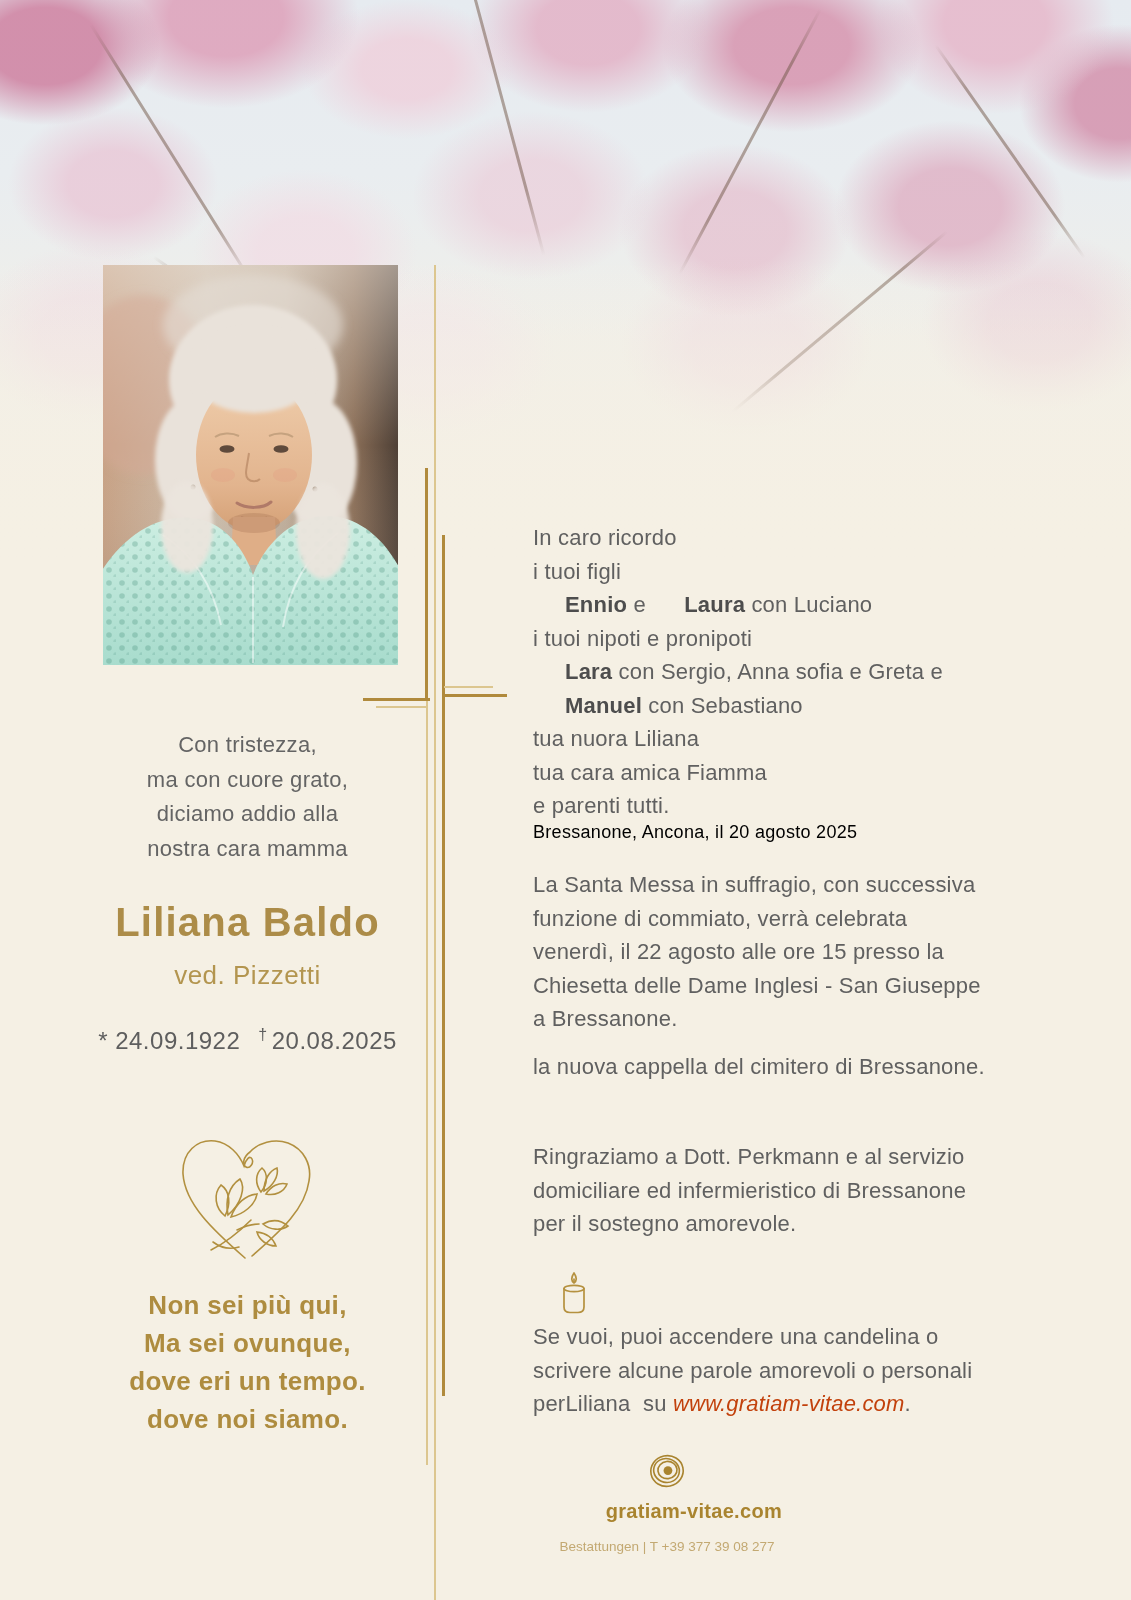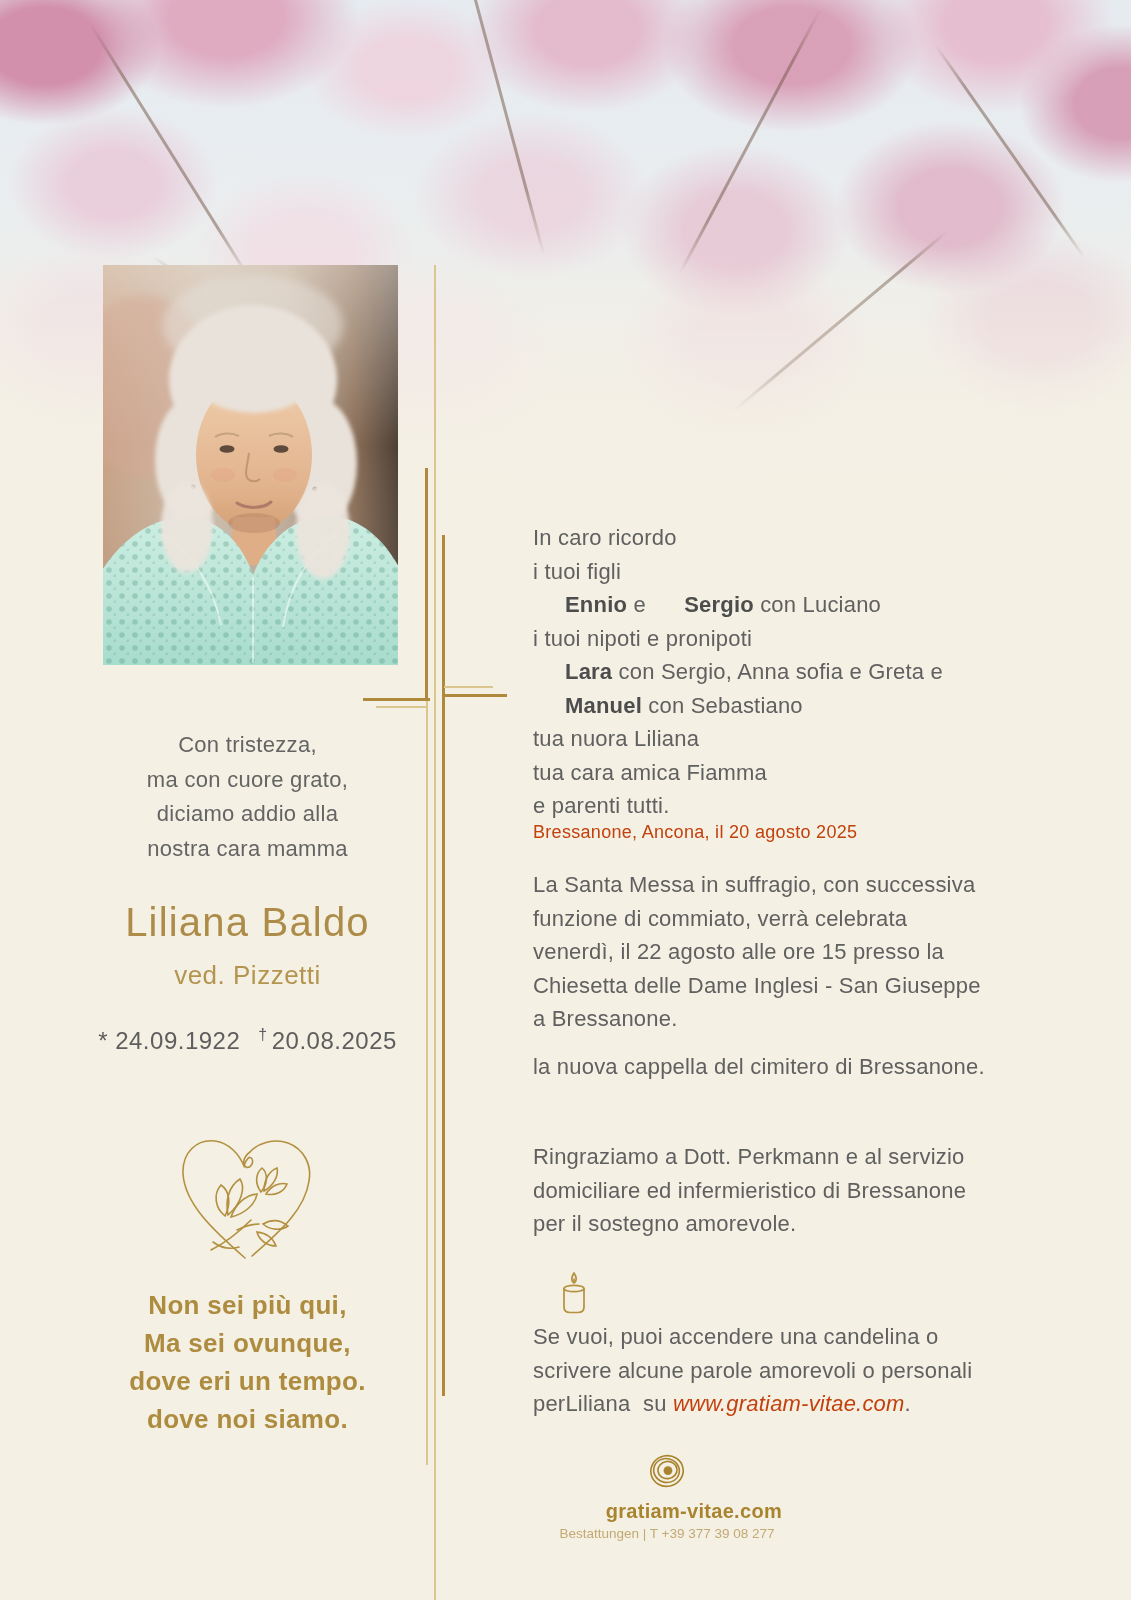--- a/index.html
+++ b/index.html
@@ -52,47 +52,47 @@
   .v-ll   {left:426px;top:701px;width:1.5px;height:764px;}
   .v-dr   {left:442px;top:535px;width:3px;height:861px;}
   .h-dl   {left:363px;top:698px;width:67px;height:3px;}
   .h-ll   {left:376px;top:706px;width:52px;height:1.5px;}
   .h-dr   {left:443px;top:694px;width:64px;height:3px;}
   .h-lr   {left:444px;top:686px;width:49px;height:1.5px;}
 
   
   .leftcol{position:absolute;left:40px;width:415px;text-align:center;}
   .intro{top:728px;font-size:22px;line-height:34.5px;color:#646464;letter-spacing:.3px;}
-  .name{top:900px;font-size:40px;color:#ac8c48;letter-spacing:1.2px;font-weight:400;}
+  .name{top:900px;font-size:40px;color:#ac8c48;letter-spacing:1.2px;font-weight:700;}
   .ved{top:960px;font-size:26px;color:#b3954f;letter-spacing:.5px;}
   .dates{top:1026px;font-size:24px;color:#5e5e5e;letter-spacing:.5px;}
   .dates .dag{font-size:16px;vertical-align:super;margin:0 4px 0 18px;}
   .heart{position:absolute;left:167px;top:1112px;width:160px;height:160px;}
   .poem{top:1286px;font-size:26px;line-height:38px;color:#ae8c3f;font-weight:600;letter-spacing:.3px;}
 
   
   .rightcol{position:absolute;left:533px;text-align:left;color:#606060;}
   .para{font-size:22px;line-height:33.5px;letter-spacing:.2px;}
   .para > div{white-space:nowrap;}
   .memory{top:521px;}
   .memory .b{font-weight:700;color:#4d4d4d;margin-left:32px;}
-  .dateline{top:822px;font-size:18px;color:#c2410c;letter-spacing:.3px;}
+  .dateline{top:822px;font-size:18px;color:#000000;letter-spacing:.3px;}
   .messa{top:868px;}
   .rosario{top:1050px;}
   .thanks{top:1140px;}
   .candle{position:absolute;left:561px;top:1271px;width:26px;height:44px;}
   .sevuoi{top:1320px;}
   .pre{white-space:pre-wrap;}
   .url{color:#c2410c;font-style:italic;}
 
   
   .footer{position:absolute;left:552px;top:1450px;width:230px;text-align:center;}
   .logo-mark{display:inline-block;width:42px;height:42px;}
   .brand{margin-top:4px;font-size:20px;font-weight:700;color:#a9842f;letter-spacing:.3px;white-space:nowrap;text-align:right;}
-  .contact{margin-top:3px;font-size:13.5px;color:#c3a972;font-weight:500;white-space:nowrap;}
+  .contact{margin-top:16px;font-size:13.5px;color:#c3a972;font-weight:500;white-space:nowrap;}
 </style>
 </head>
 <body>
 
 <div class="page">
 
   <div class="bg-flowers">
     <div class="branch b1"></div>
     <div class="branch b2"></div>
     <div class="branch b3"></div>
@@ -219,21 +219,21 @@
   <div class="leftcol poem">
       <div>Non sei più qui,</div>
       <div>Ma sei ovunque,</div>
       <div>dove eri un tempo.</div>
       <div>dove noi siamo.</div>
     </div>
 
   <div class="rightcol para memory">
     <div><span>In caro ricordo</span></div>
     <div><span>i tuoi figli</span></div>
-    <div><span class="b">Ennio</span><span> e </span><span class="b">Sergio</span><span> con Luciano</span></div>
+    <div><span class="b">Ennio</span><span> e </span><span class="b">Laura</span><span> con Luciano</span></div>
     <div><span>i tuoi nipoti e pronipoti</span></div>
     <div><span class="b">Lara</span><span> con Sergio, Anna sofia e Greta e</span></div>
     <div><span class="b">Manuel</span><span> con Sebastiano</span></div>
     <div><span>tua nuora Liliana</span></div>
     <div><span>tua cara amica Fiamma</span></div>
     <div><span>e parenti tutti.</span></div>
   </div>
 
   <div class="rightcol dateline">Bressanone, Ancona, il 20 agosto 2025</div>
 

